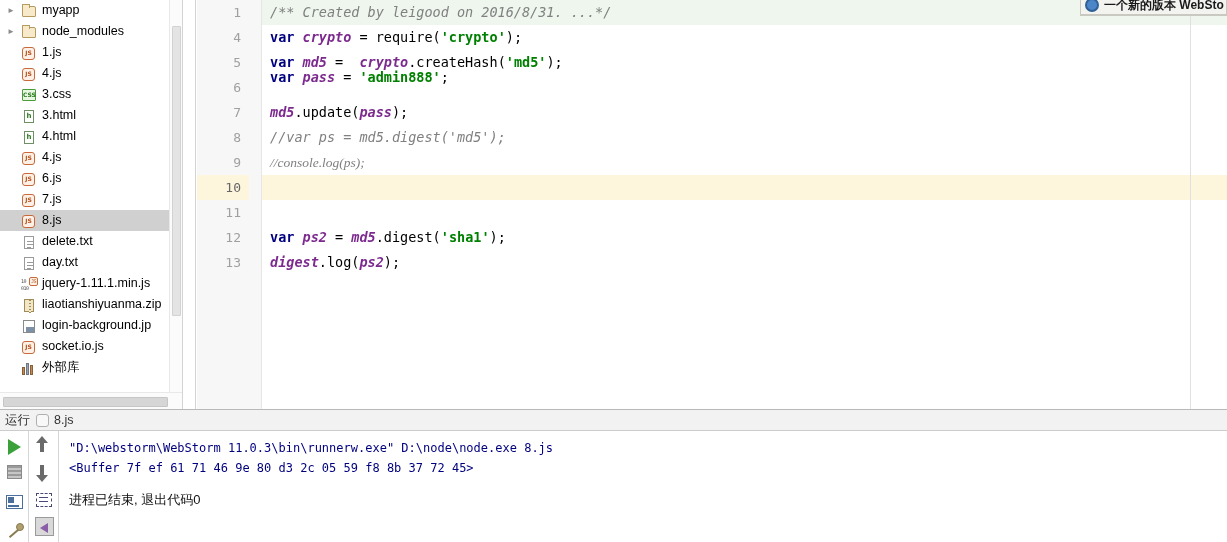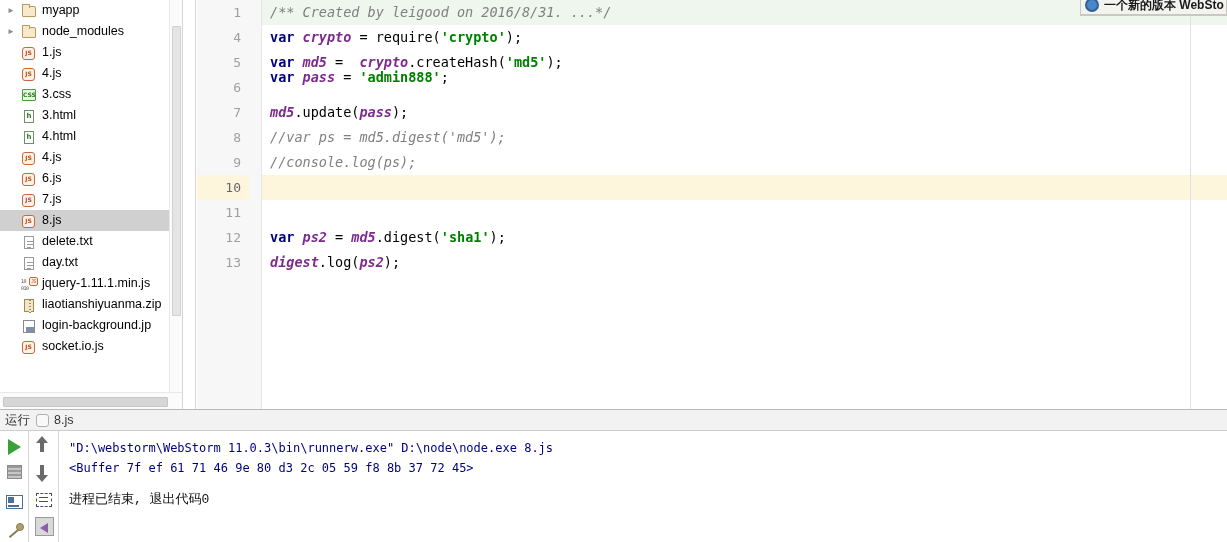--- a/index.html
+++ b/index.html
@@ -496,21 +496,21 @@
     overflow: hidden;
   }
   .cons-line {
     font-family: "DejaVu Sans Mono", monospace;
     font-size: 12px;
     color: #00007f;
     line-height: 20px;
     white-space: pre;
   }
   .cons-line.cn {
-    font-family: Liberation Mono, monospace;
+    font-family: Liberation Sans, sans-serif;
     font-size: 13px;
     color: #101010;
     line-height: 20px;
     margin-top: 12px;
   }
 </style>
 </head>
 <body>
 
 <div id="app">
@@ -634,20 +634,31 @@
               <span class="ic-img"></span>
             </span>
             <span class="lbl">login-background.jp</span>
           </div>
           <div class="tree-row">
             <span class="indent-arrow"></span>
             <span class="ico">
               <span class="ic-js">JS</span>
             </span>
             <span class="lbl">socket.io.js</span>
+          </div>
+          <div class="tree-row">
+            <span class="indent-arrow"></span>
+            <span class="ico">
+              <span class="ic-lib">
+                <span></span>
+                <span></span>
+                <span></span>
+              </span>
+            </span>
+            <span class="lbl">外部库</span>
           </div>
         </div>
 
       <div id="tree-vscroll">
         <div class="thumb"></div>
       </div>
       <div id="tree-hscroll">
         <div class="thumb"></div>
       </div>
     </div>
@@ -676,21 +687,21 @@
           <div class="fold-line" style="top: 142px; height: 17px;"></div>
         </div>
       <div id="code-area">
           <div class="hl-row row-comment" style="top: 0px;"></div>
           <div class="code-line" style="top: 0px;"><span class="comment">/** Created by leigood on 2016/8/31. ...*/</span></div>
           <div class="code-line" style="top: 25px;"><span class="kw">var </span><span class="localv">crypto</span><span class="plain"> = </span><span class="fn">require</span><span class="plain">(</span><span class="str">'crypto'</span><span class="plain">);</span></div>
           <div class="code-line" style="top: 50px;"><span class="kw">var </span><span class="localv">md5</span><span class="plain"> =  </span><span class="localv">crypto</span><span class="plain">.</span><span class="fn">createHash</span><span class="plain">(</span><span class="str">'md5'</span><span class="plain">);</span></div>
           <div class="code-line" style="top: 65px;"><span class="kw">var </span><span class="localv">pass</span><span class="plain"> = </span><span class="str">'admin888'</span><span class="plain">;</span></div>
           <div class="code-line" style="top: 100px;"><span class="localv">md5</span><span class="plain">.</span><span class="fn">update</span><span class="plain">(</span><span class="localv">pass</span><span class="plain">);</span></div>
           <div class="code-line" style="top: 125px;"><span class="comment">//var ps = md5.digest('md5');</span></div>
-          <div class="code-line" style="top: 150px;"><span class="comment">//console.log(ps);</span></div>
+          <div class="code-line" style="top: 150px; font-family: Liberation Serif, serif;"><span class="comment">//console.log(ps);</span></div>
           <div class="hl-row row-caret" style="top: 175px;"></div>
           <div class="code-line" style="top: 175px;"></div>
           <div class="code-line" style="top: 200px;"></div>
           <div class="code-line" style="top: 225px;"><span class="kw">var </span><span class="localv">ps2</span><span class="plain"> = </span><span class="localv">md5</span><span class="plain">.</span><span class="fn">digest</span><span class="plain">(</span><span class="str">'sha1'</span><span class="plain">);</span></div>
           <div class="code-line" style="top: 250px;"><span class="localv">digest</span><span class="plain">.</span><span class="fn">log</span><span class="plain">(</span><span class="localv">ps2</span><span class="plain">);</span></div>
         </div>
       <div id="right-guide"></div>
     </div>
 
     <div id="notify">

